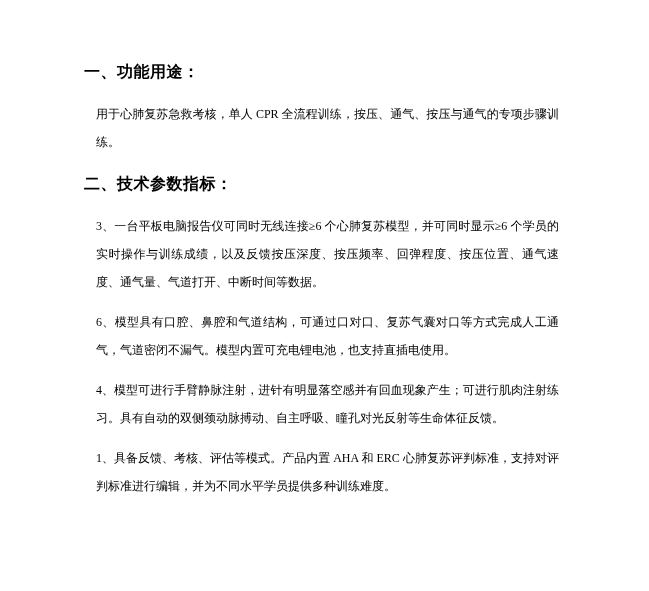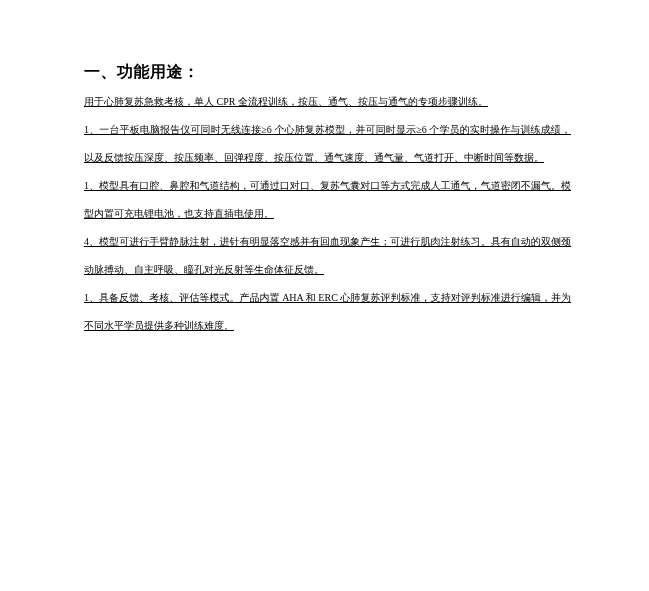--- a/index.html
+++ b/index.html
@@ -30,45 +30,45 @@
   .heading {
     font-size: 16px;
     font-weight: bold;
     line-height: 30px;
     margin: 0;
     padding: 1px 0 1px 0;
     letter-spacing: 0.5px;
     text-align: left;
   }
   .para {
-    font-size: 10px;
+    font-size: 12px;
     font-weight: normal;
     line-height: 28px;
-    margin: 0;
+    margin: 12px;
     text-align: justify;
     text-justify: inter-ideograph;
     word-break: break-all;
-    text-decoration: underline;
   }
 </style>
 </head>
 <body>
 
 <div class="page">
   <div class="content">
 
     <h2 class="heading">一、功能用途：</h2>
 
     <p class="para">用于心肺复苏急救考核，单人 CPR 全流程训练，按压、通气、按压与通气的专项步骤训练。</p>
 
+    <h2 class="heading">二、技术参数指标：</h2>
 
 
 
-    <p class="para">1、一台平板电脑报告仪可同时无线连接≥6 个心肺复苏模型，并可同时显示≥6 个学员的实时操作与训练成绩，以及反馈按压深度、按压频率、回弹程度、按压位置、通气速度、通气量、气道打开、中断时间等数据。</p>
+    <p class="para">3、一台平板电脑报告仪可同时无线连接≥6 个心肺复苏模型，并可同时显示≥6 个学员的实时操作与训练成绩，以及反馈按压深度、按压频率、回弹程度、按压位置、通气速度、通气量、气道打开、中断时间等数据。</p>
 
-    <p class="para">1、模型具有口腔、鼻腔和气道结构，可通过口对口、复苏气囊对口等方式完成人工通气，气道密闭不漏气。模型内置可充电锂电池，也支持直插电使用。</p>
+    <p class="para">6、模型具有口腔、鼻腔和气道结构，可通过口对口、复苏气囊对口等方式完成人工通气，气道密闭不漏气。模型内置可充电锂电池，也支持直插电使用。</p>
 
     <p class="para">4、模型可进行手臂静脉注射，进针有明显落空感并有回血现象产生；可进行肌肉注射练习。具有自动的双侧颈动脉搏动、自主呼吸、瞳孔对光反射等生命体征反馈。</p>
 
     <p class="para">1、具备反馈、考核、评估等模式。产品内置 AHA 和 ERC 心肺复苏评判标准，支持对评判标准进行编辑，并为不同水平学员提供多种训练难度。</p>
 
   </div>
 </div>
 
 </body></html>

